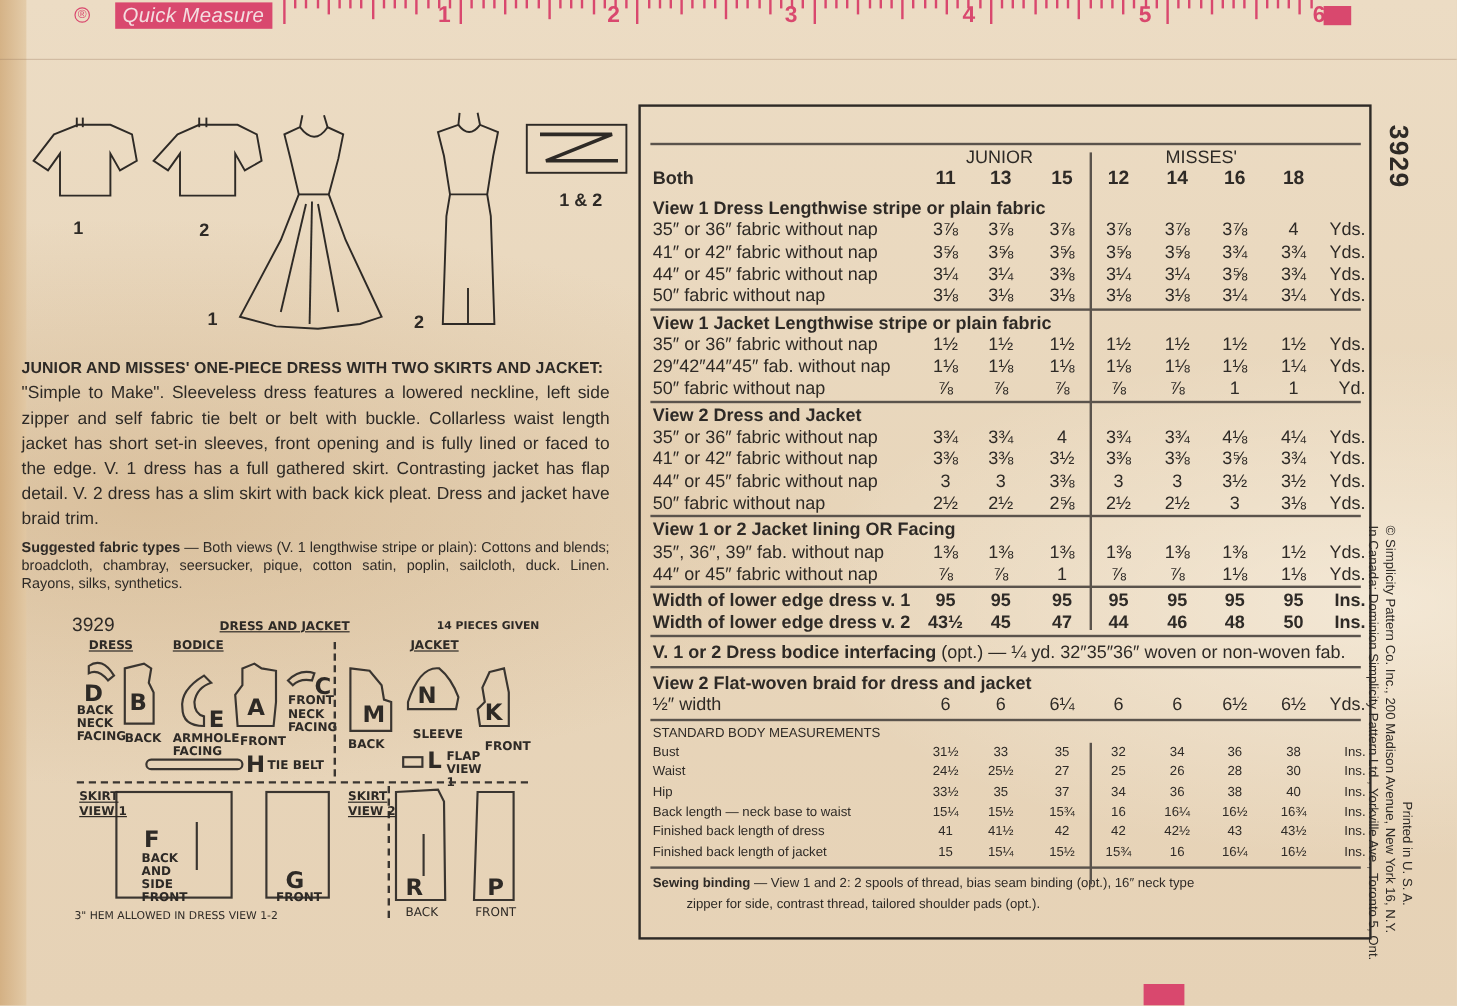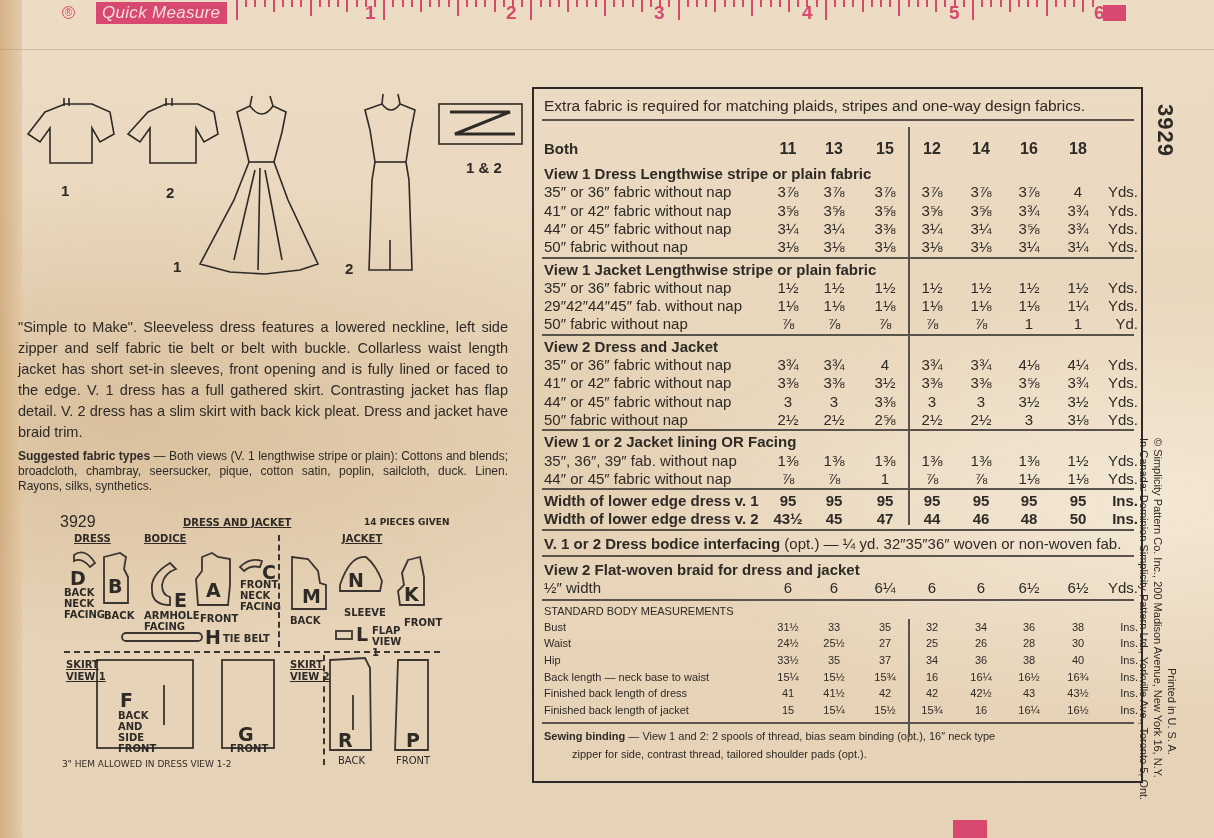--- a/index.html
+++ b/index.html
@@ -195,21 +195,21 @@
     </g>
   </svg>
   <div class="vlabel" style="left:41px;top:92px">1</div>
   <div class="vlabel" style="left:146px;top:94px">2</div>
   <div class="vlabel" style="left:153px;top:168px">1</div>
   <div class="vlabel" style="left:325px;top:170px">2</div>
   <div class="vlabel" style="left:446px;top:69px">1 &amp; 2</div>
 </div>
 
 <div class="desc">
-  <br>
+  <span class="title">JUNIOR AND MISSES' ONE-PIECE DRESS WITH TWO SKIRTS AND JACKET:</span><br>
   <span>"Simple to Make". Sleeveless dress features a lowered neckline, left side zipper and self fabric tie belt or belt with buckle. Collarless waist length jacket has short set-in sleeves, front opening and is fully lined or faced to the edge. V. 1 dress has a full gathered skirt. Contrasting jacket has flap detail. V. 2 dress has a slim skirt with back kick pleat. Dress and jacket have braid trim.</span>
 </div>
 <div class="fabric">
   <b>Suggested fabric types</b><span> — Both views (V. 1 lengthwise stripe or plain): Cottons and blends; broadcloth, chambray, seersucker, pique, cotton satin, poplin, sailcloth, duck. Linen. Rayons, silks, synthetics.</span>
 </div>
 
 <div class="pieces">
   <div style="position:absolute;left:20px;top:8px;font-size:16px;font-family:'Liberation Sans',sans-serif;">3929</div>
   <div class="pc u" style="left:143px;top:12px">DRESS AND JACKET</div>
   <div class="pc" style="left:324px;top:12px;font-size:9px">14 PIECES GIVEN</div>
@@ -274,25 +274,26 @@
   <div class="pc" style="left:190px;top:238px">FRONT</div>
   <div class="big" style="left:298px;top:224px">R</div>
   <div class="pc" style="left:298px;top:250px;font-weight:normal">BACK</div>
   <div class="big" style="left:366px;top:224px">P</div>
   <div class="pc" style="left:356px;top:250px;font-weight:normal">FRONT</div>
 
   <div class="pc" style="left:22px;top:254px;font-size:9px;font-weight:normal">3" HEM ALLOWED IN DRESS VIEW 1-2</div>
 </div>
 
 <div class="tbl">
-  <div class="row" style="top:8px;font-size:15.5px;">
-      <span class="lbl">Extra fabric is required for matching plaids, stripes and one-way design fabrics.</span>
-    </div>
   <div class="hline" style="left:8px;top:30px;width:592px"></div>
 
+  <div class="row" style="top:34px">
+    <span class="c" style="left:254px;width:90px">JUNIOR</span>
+    <span class="c" style="left:422px;width:90px">MISSES'</span>
+  </div>
   <div class="row sizes hdr" style="top:51px">
     <span class="lbl">Both</span>
     <span class="c" style="left:232px">11</span>
     <span class="c" style="left:278px">13</span>
     <span class="c" style="left:329px">15</span>
     <span class="c" style="left:376px">12</span>
     <span class="c" style="left:425px">14</span>
     <span class="c" style="left:473px">16</span>
     <span class="c" style="left:522px">18</span>
   </div>

